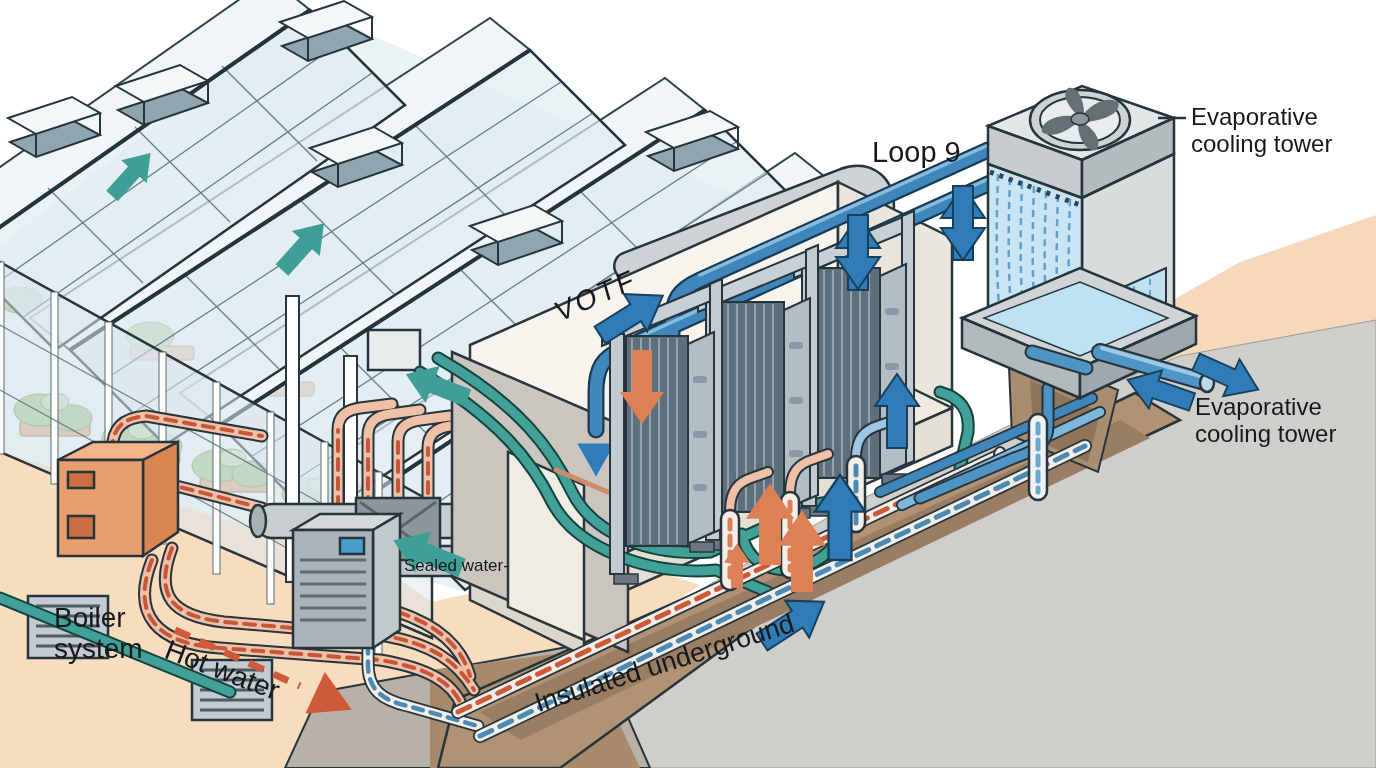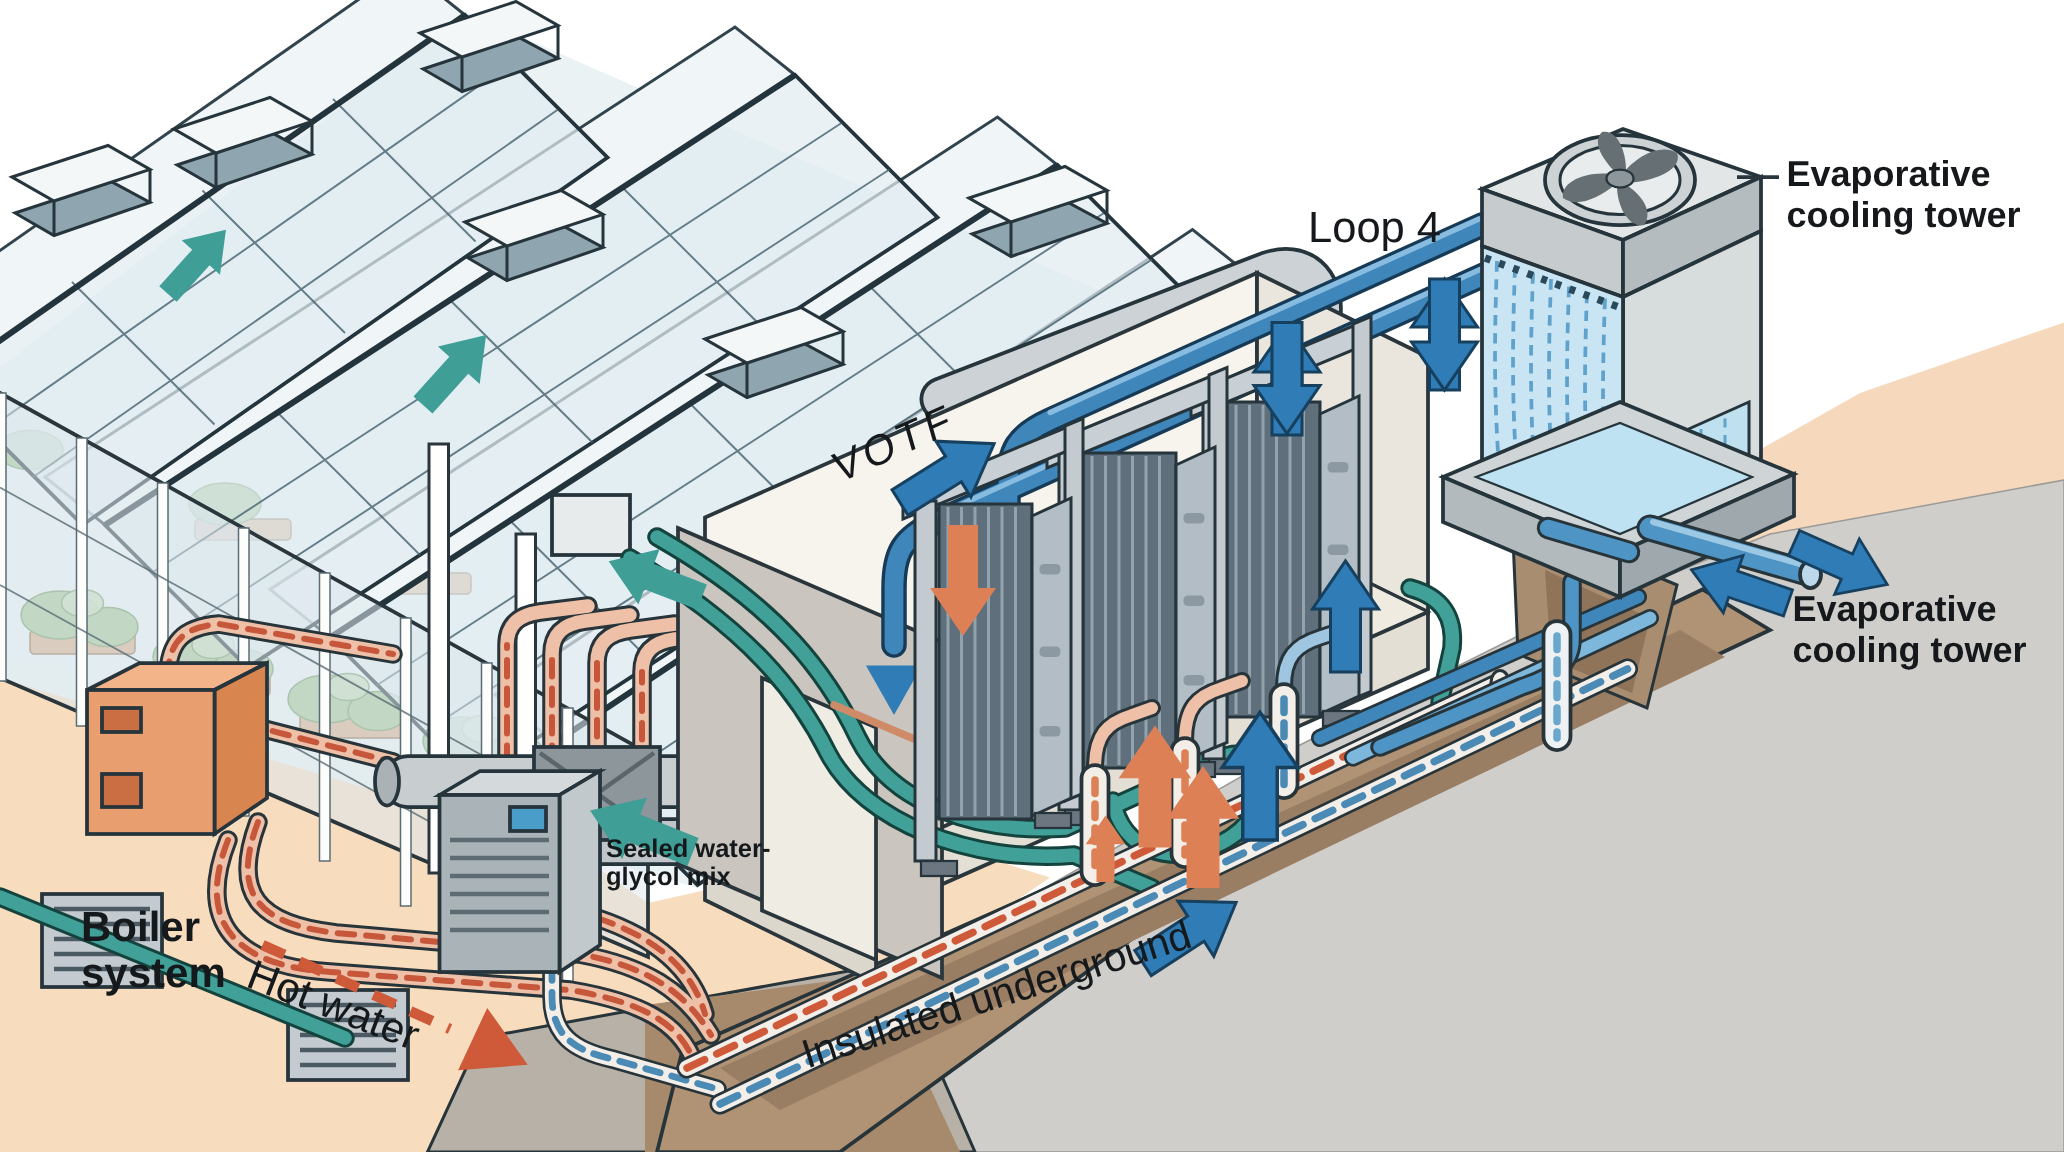--- a/index.html
+++ b/index.html
@@ -1,20 +1,20 @@
 <!DOCTYPE html>
 <html><head>
 <meta charset="utf-8">
 <style>
   html,body{margin:0;padding:0;background:#ffffff;}
   #stage{position:relative;width:1376px;height:768px;overflow:hidden;
     font-family:"Liberation Sans","DejaVu Sans",sans-serif;background:#ffffff;}
   #scene{position:absolute;left:0;top:0;}
   .lbl{position:absolute;color:#15191c;line-height:1.12;font-weight:400;}
-  .lbl div{white-space:nowrap;font-weight:bold;}
+  .lbl div{white-space:nowrap;}
   #lbl-loop1{left:872px;top:136px;font-size:29px;}
   #lbl-evap-top{left:1191px;top:104px;font-size:24px;}
   #lbl-evap-right{left:1195px;top:394px;font-size:24px;}
   #lbl-votf{left:552px;top:298px;font-size:28px;letter-spacing:3px;
     transform:rotate(-24deg) skewX(-8deg);transform-origin:left top;}
   #lbl-sealed{left:404px;top:556px;font-size:17px;}
   #lbl-boiler{left:54px;top:602px;font-size:28px;}
   #lbl-hotwater{left:172px;top:634px;font-size:28px;transform:rotate(21deg);transform-origin:left top;}
   #lbl-insulated{left:540px;top:688px;font-size:27px;transform:rotate(-17.5deg);transform-origin:left bottom;}
   #lbl-exchanger{left:940px;top:512px;font-size:25px;}
@@ -450,37 +450,36 @@
     </g>
     <g fill="#3f9e96">
       <use href="#fatArrow" transform="translate(462,568) rotate(-68)"></use>
       <use href="#fatArrow" transform="translate(468,398) rotate(-69) scale(0.9)"></use>
       <use href="#fatArrow" transform="translate(112,196) rotate(42) scale(0.78)"></use>
       <use href="#fatArrow" transform="translate(282,270) rotate(42) scale(0.85)"></use>
     </g>
   </g>
 </svg>
 
-  <div class="lbl" id="lbl-loop1">Loop 4</div>
+  <div class="lbl" id="lbl-loop1">Loop 9</div>
 
   <div class="lbl" id="lbl-evap-top">
     <div>Evaporative</div>
     <div>cooling tower</div>
   </div>
 
   <div class="lbl" id="lbl-evap-right">
     <div>Evaporative</div>
     <div>cooling tower</div>
   </div>
 
   <div class="lbl" id="lbl-votf">VOTF</div>
 
   <div class="lbl" id="lbl-sealed">
     <div>Sealed water-</div>
-    <div>glycol mix</div>
   </div>
 
   <div class="lbl" id="lbl-boiler">
     <div>Boiler</div>
     <div>system</div>
   </div>
 
   <div class="lbl" id="lbl-hotwater">Hot water</div>
 
   <div class="lbl" id="lbl-insulated">Insulated underground</div>

